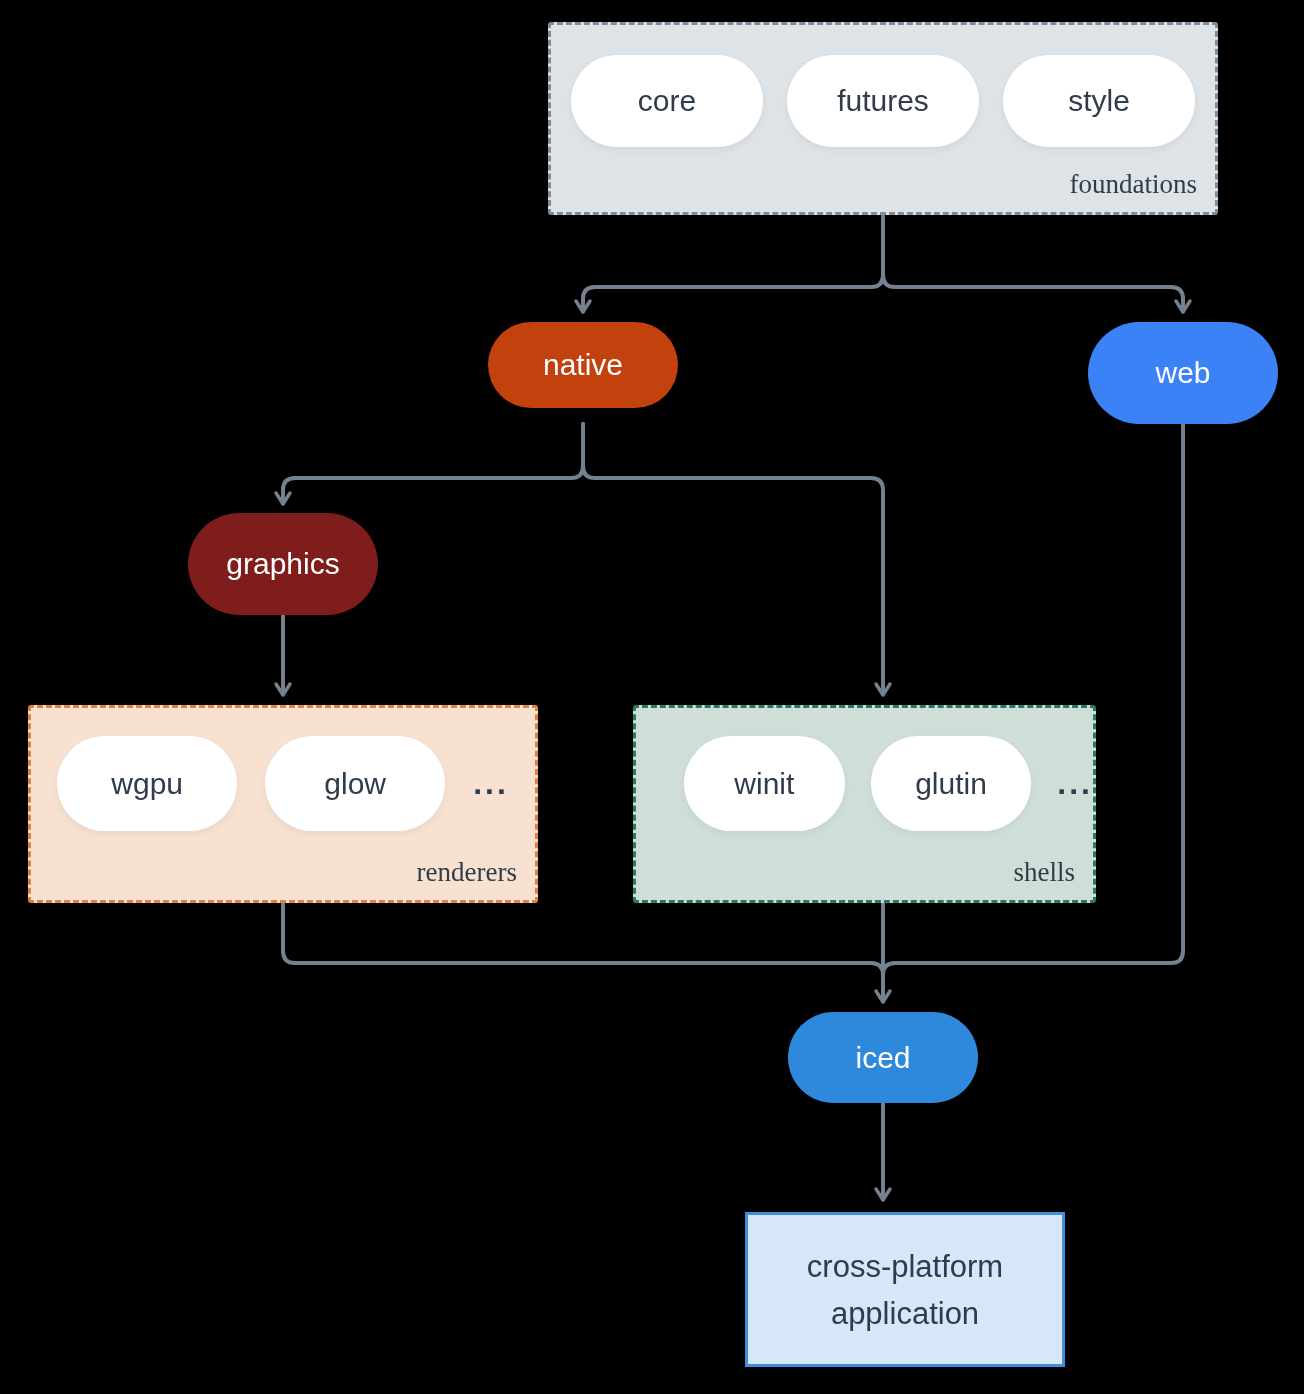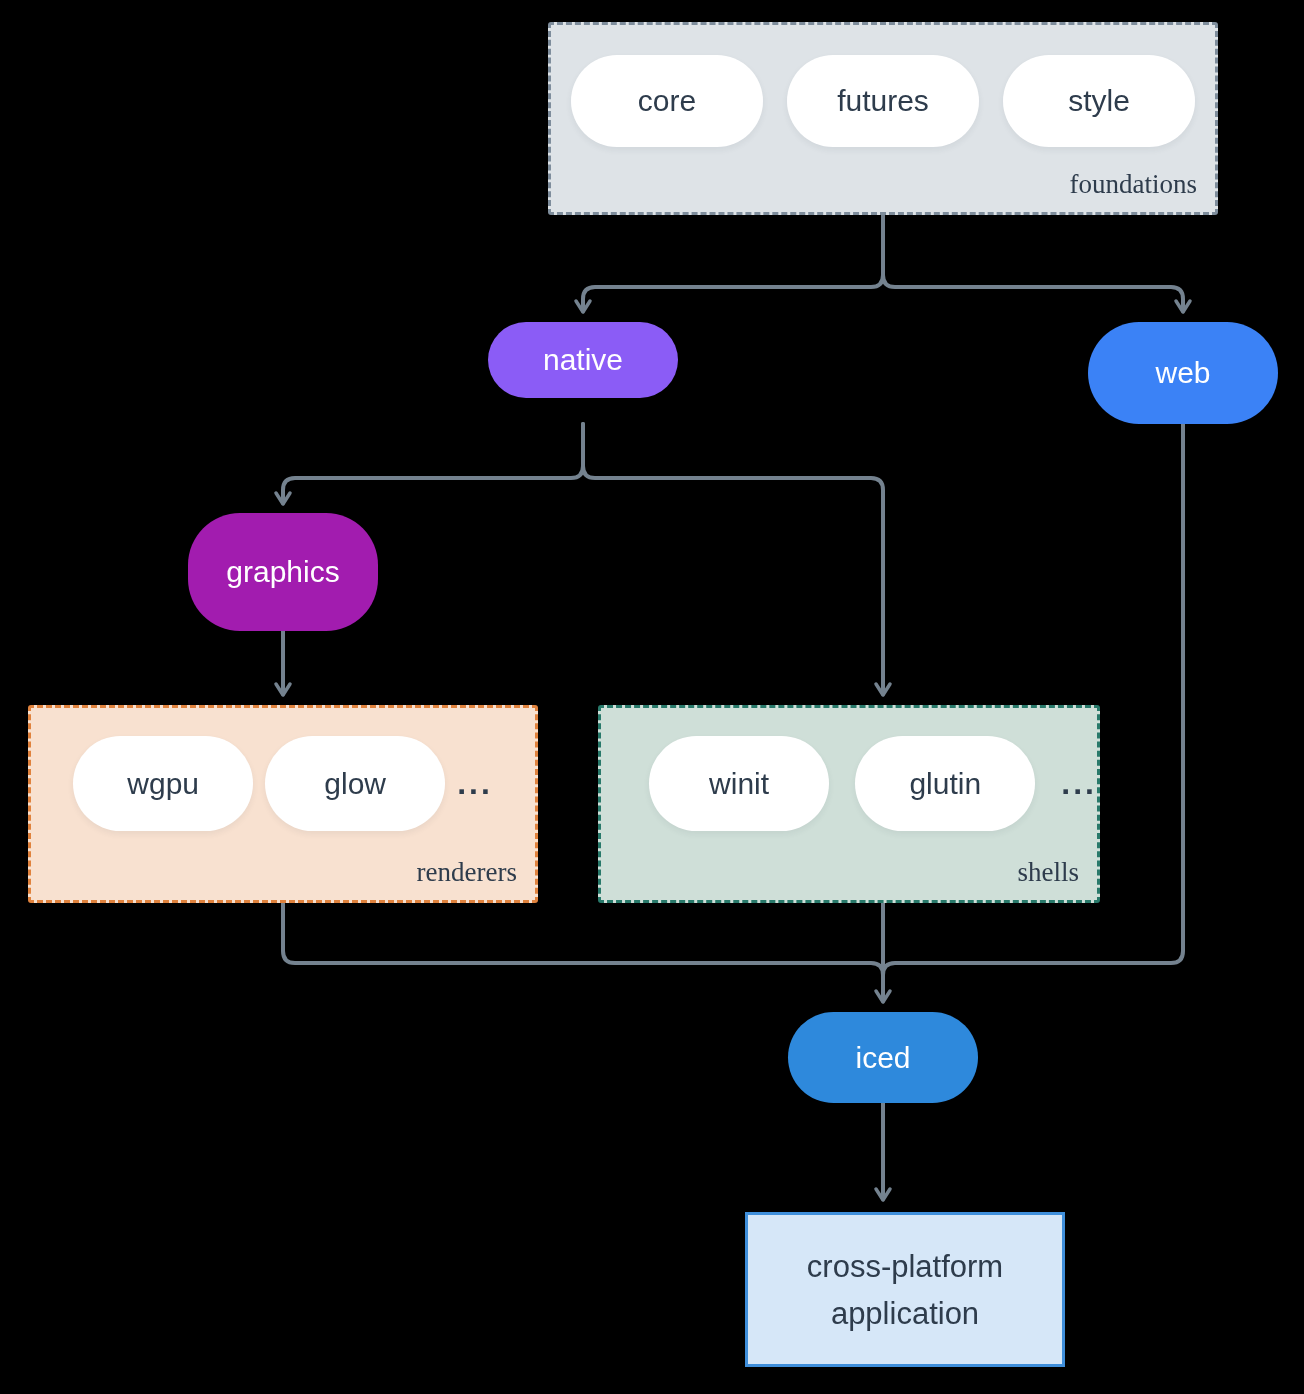--- a/index.html
+++ b/index.html
@@ -62,37 +62,37 @@
     border: 3px dashed #7e8d9c;
     padding-top: 30px;
     gap: 24px;
   }
   .foundations-box .pill-white { width: 192px; height: 92px; }
   .renderers-box {
     left: 28px; top: 705px; width: 510px; height: 198px;
     background: #f8e1d0;
     border: 3px dashed #e0823d;
     padding-top: 28px;
-    gap: 12px;
+    gap: 28px;
   }
   .renderers-box .pill-white { width: 180px; height: 95px; }
   .renderers-box .ellipsis { height: 95px; }
   .shells-box {
-    left: 598px; top: 705px; width: 502px; height: 198px;
+    left: 633px; top: 705px; width: 463px; height: 198px;
     background: #cfdfd8;
     border: 3px dashed #28796a;
     padding-top: 28px;
     gap: 26px;
     padding-left: 48px;
   }
   .shells-box .pill-white { width: 188px; height: 95px; }
   .shells-box .ellipsis { height: 95px; }
-  .node-native   { left: 488px;  top: 322px;  width: 190px; height: 76px; background: #8b5cf6; }
+  .node-native   { left: 488px;  top: 322px;  width: 190px; height: 86px; background: #c2410c; }
   .node-web      { left: 1088px; top: 322px;  width: 190px; height: 102px; background: #3b82f6; }
-  .node-graphics { left: 188px;  top: 513px;  width: 190px; height: 118px; background: #a21caf; }
+  .node-graphics { left: 188px;  top: 513px;  width: 190px; height: 102px; background: #7f1d1d; }
   .node-iced     { left: 788px;  top: 1012px; width: 190px; height: 91px;  background: #2e89dc; }
   .app-box {
     position: absolute;
     left: 722px; top: 1212px; width: 320px; height: 155px;
     background: #d6e7f8;
     border: 3px solid #3f8fdb;
     box-sizing: border-box;
     display: flex; flex-direction: column;
     align-items: center; justify-content: center;
     font-size: 31px;

